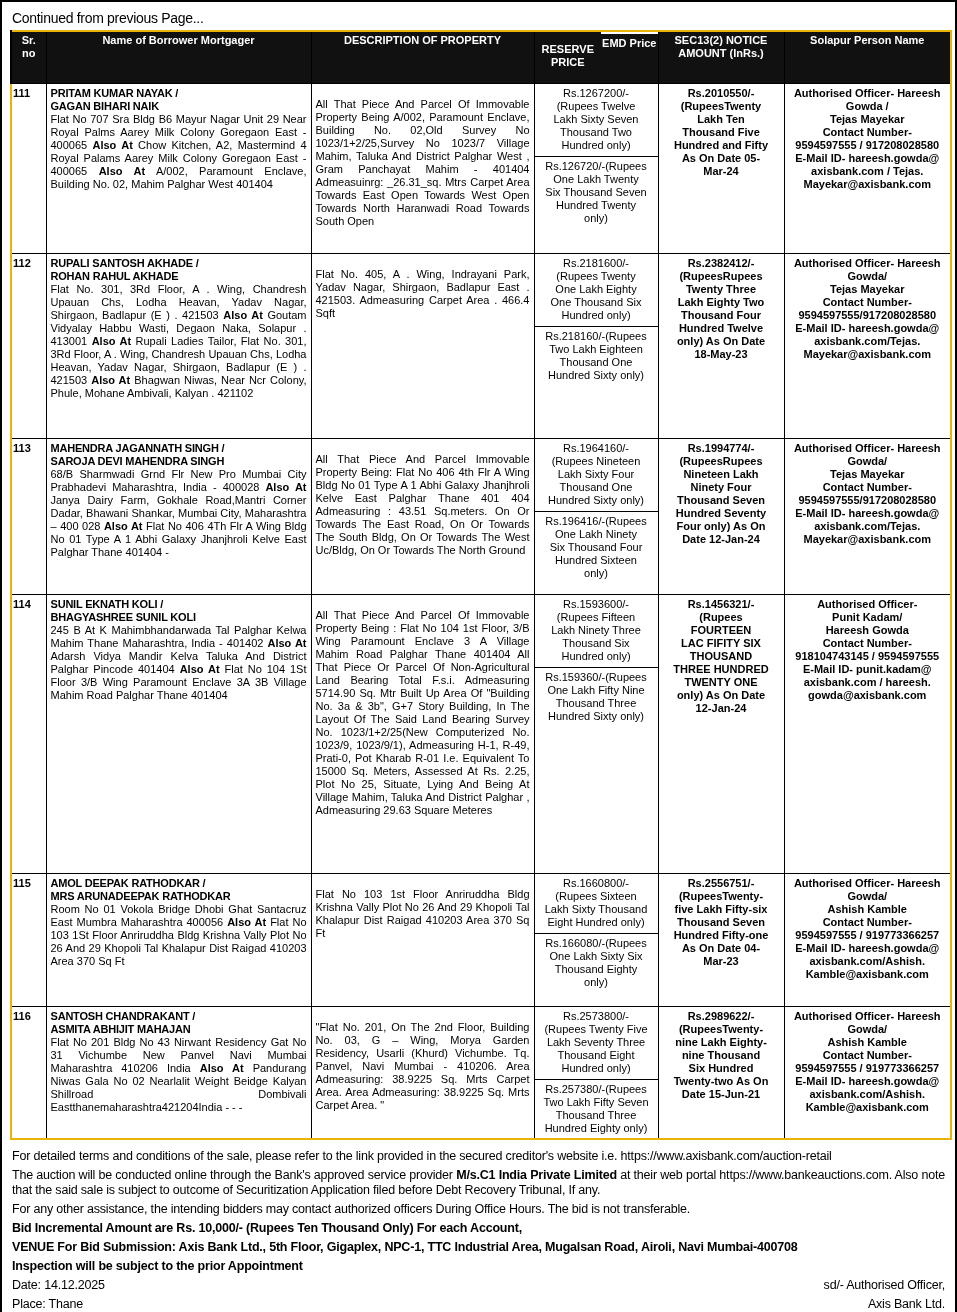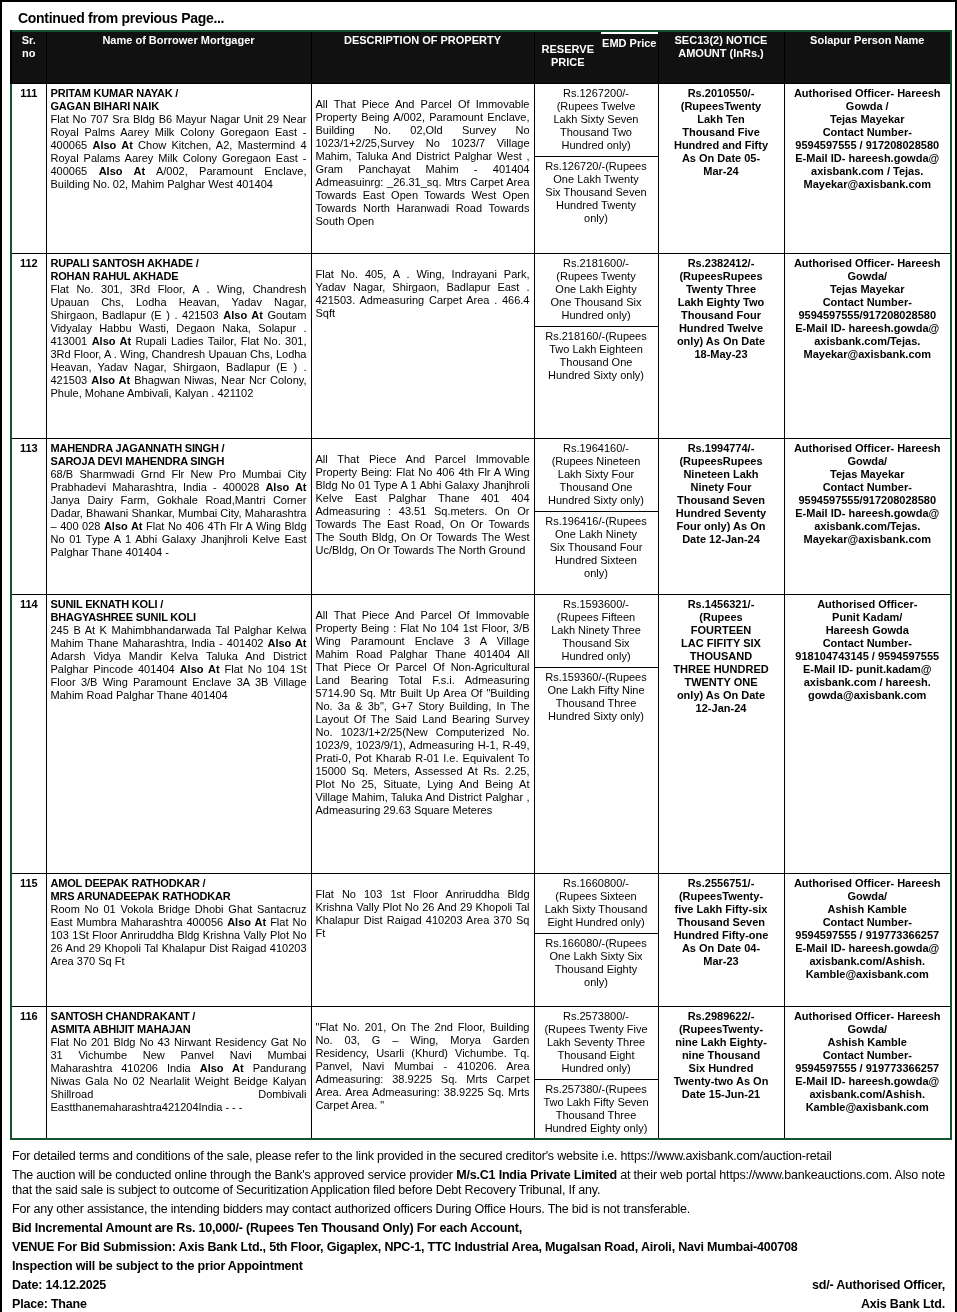--- a/index.html
+++ b/index.html
@@ -3,48 +3,48 @@
 <meta charset="utf-8">
 <style>
   * { box-sizing: border-box; margin: 0; padding: 0; }
   html, body { background: #e8e8e8; }
   body { font-family: "Liberation Sans", "DejaVu Sans", sans-serif; }
   .page {
     width: 957px; min-height: 1312px; margin: 0 auto; background: #fff;
     border: 2px solid #000; border-bottom: 5px solid #000;
     padding: 6px 8px 8px 8px; color: #000;
   }
-  .continued-note { font-size: 14px; font-weight: bold; letter-spacing: -0.3px; margin: 2px 0 4px 8px; }
-  table.auction { border-collapse: collapse; table-layout: fixed; width: 940px; border: 2px solid #14532d; }
+  .continued-note { font-size: 14px; font-weight: normal; letter-spacing: -0.3px; margin: 2px 0 4px 2px; }
+  table.auction { border-collapse: collapse; table-layout: fixed; width: 940px; border: 2px solid #eab308; }
   table.auction td { border: 1px solid #000; vertical-align: top; font-size: 11px; line-height: 13px; }
   
   td.hc { background: #111; color: #fff; font-weight: bold; text-align: center;
           border: 1px solid #fff; border-bottom: 1px solid #000; vertical-align: middle;
           font-size: 11.5px; line-height: 13px; padding: 2px; }
   td.hc.first { border-left: 2px solid #000; }
   .hdr-reserve-wrap { display: flex; flex-direction: row; height: 100%; min-height: 48px; }
   .hdr-reserve-top { flex: 1; display: flex; align-items: center; justify-content: center; padding: 3px 1px; }
   .hdr-emd { border-top: 2px solid #fff; padding: 3px 1px 2px; }
   
-  td.c-sr { text-align: center; font-weight: bold; padding: 3px 1px; }
+  td.c-sr { text-align: left; font-weight: bold; padding: 3px 1px; }
   td.c-name { padding: 3px 4px; }
   td.c-name .bold-line { font-weight: bold; letter-spacing: -0.2px; }
   td.c-name .addr { text-align: justify; }
   td.c-desc { padding: 14px 4px; text-align: justify; }
   td.c-price { padding: 0; }
   .reserve { border-bottom: 1px solid #000; padding: 3px 2px 4px; text-align: center; white-space: pre-line; }
   .emd { padding: 3px 2px; text-align: center; white-space: pre-line; }
   td.c-notice { text-align: center; font-weight: bold; padding: 3px 2px; white-space: pre-line; }
   td.c-contact { text-align: center; font-weight: bold; padding: 3px 2px; white-space: pre-line; }
   
   .footer { margin-top: 9px; font-size: 12.5px; line-height: 15px; letter-spacing: -0.2px; }
   .footer p { margin: 3px 2px 4px; }
   .footer p.justify { text-align: justify; }
   .footer p.bold { font-weight: bold; }
-  .signrow { display: flex; justify-content: space-between; font-weight: bold; margin: 3px 2px 4px; }
+  .signrow { display: flex; justify-content: space-between; font-weight: normal; margin: 3px 2px 4px; }
 </style>
 </head>
 <body>
 
 <div class="page">
   <div class="continued-note">Continued from previous Page...</div>
 
   <table class="auction">
     <colgroup>
       <col style="width:35px">

